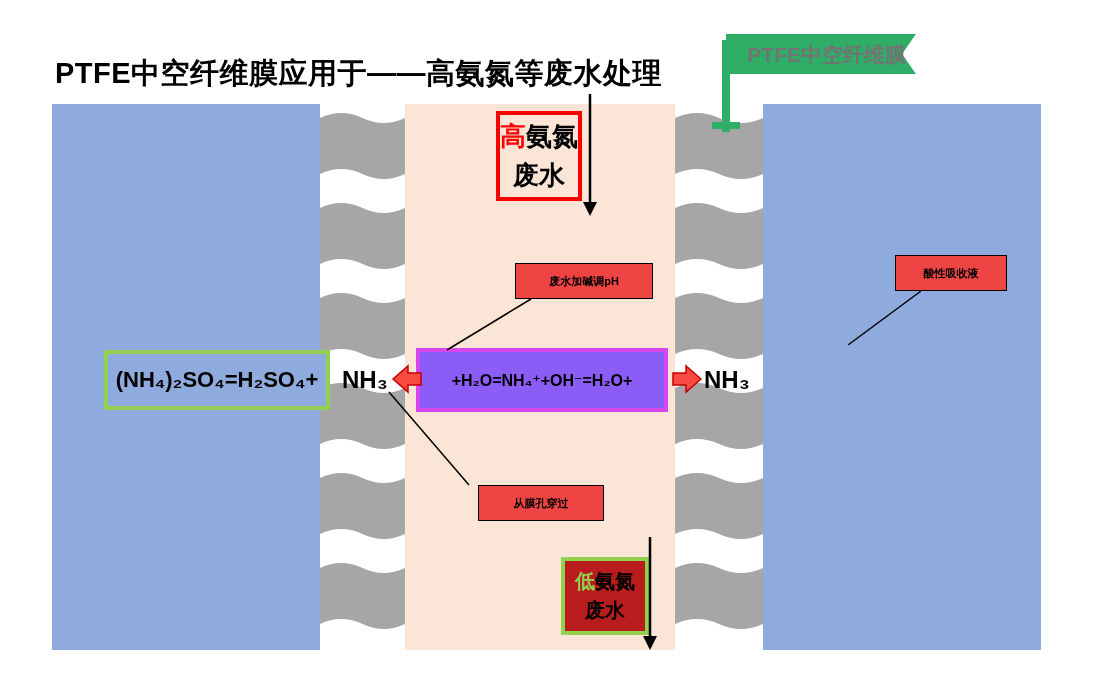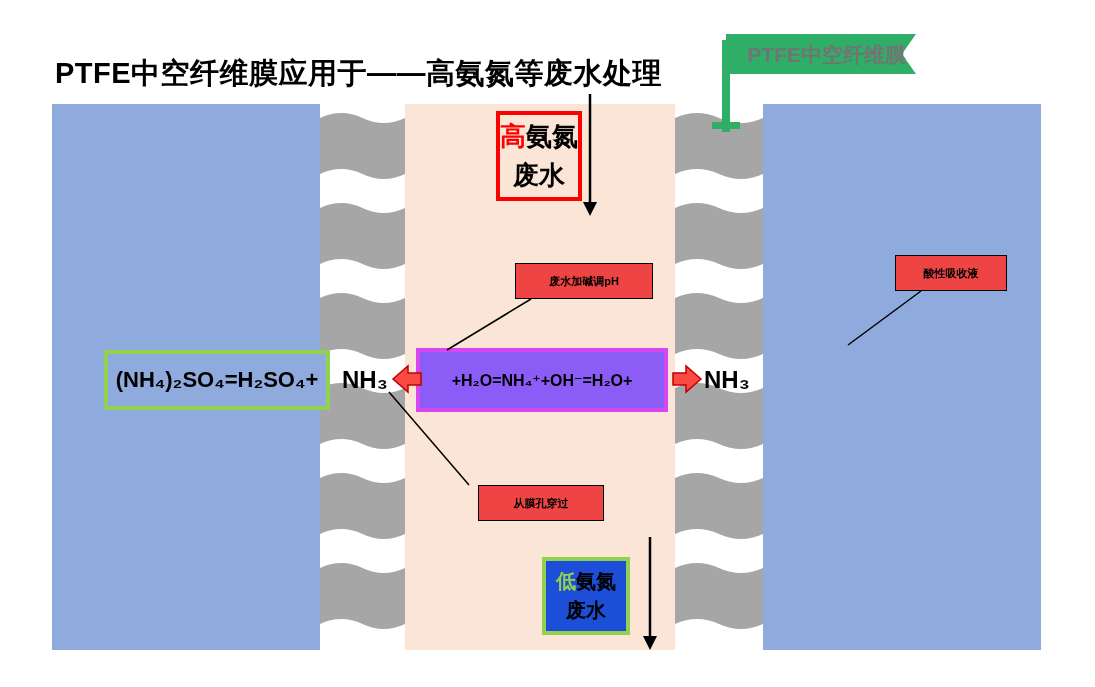--- a/index.html
+++ b/index.html
@@ -59,22 +59,22 @@
   .box.column { flex-direction: column; }
 
   .feed-box {
     left: 496px; top: 111px; width: 86px; height: 90px;
     border: 4px solid #FF0000; background: #FBE5D6;
     font-size: 26px; line-height: 1.5;
   }
   .feed-box .hot { color: #FF0000; }
 
   .effluent-box {
-    left: 542px; top: 557px; width: 88px; height: 78px;
-    border: 4px solid #92D050; background: #1d4ed8;
+    left: 561px; top: 557px; width: 88px; height: 78px;
+    border: 4px solid #92D050; background: #b91c1c;
     font-size: 20px; line-height: 1.45;
   }
   .effluent-box .cold { color: #92D050; }
 
   .orange-box {
     left: 416px; top: 348px; width: 252px; height: 64px;
     border: 4px solid #d946ef; background: #8b5cf6;
     font-size: 16px; white-space: nowrap;
   }
   .green-box-left {

